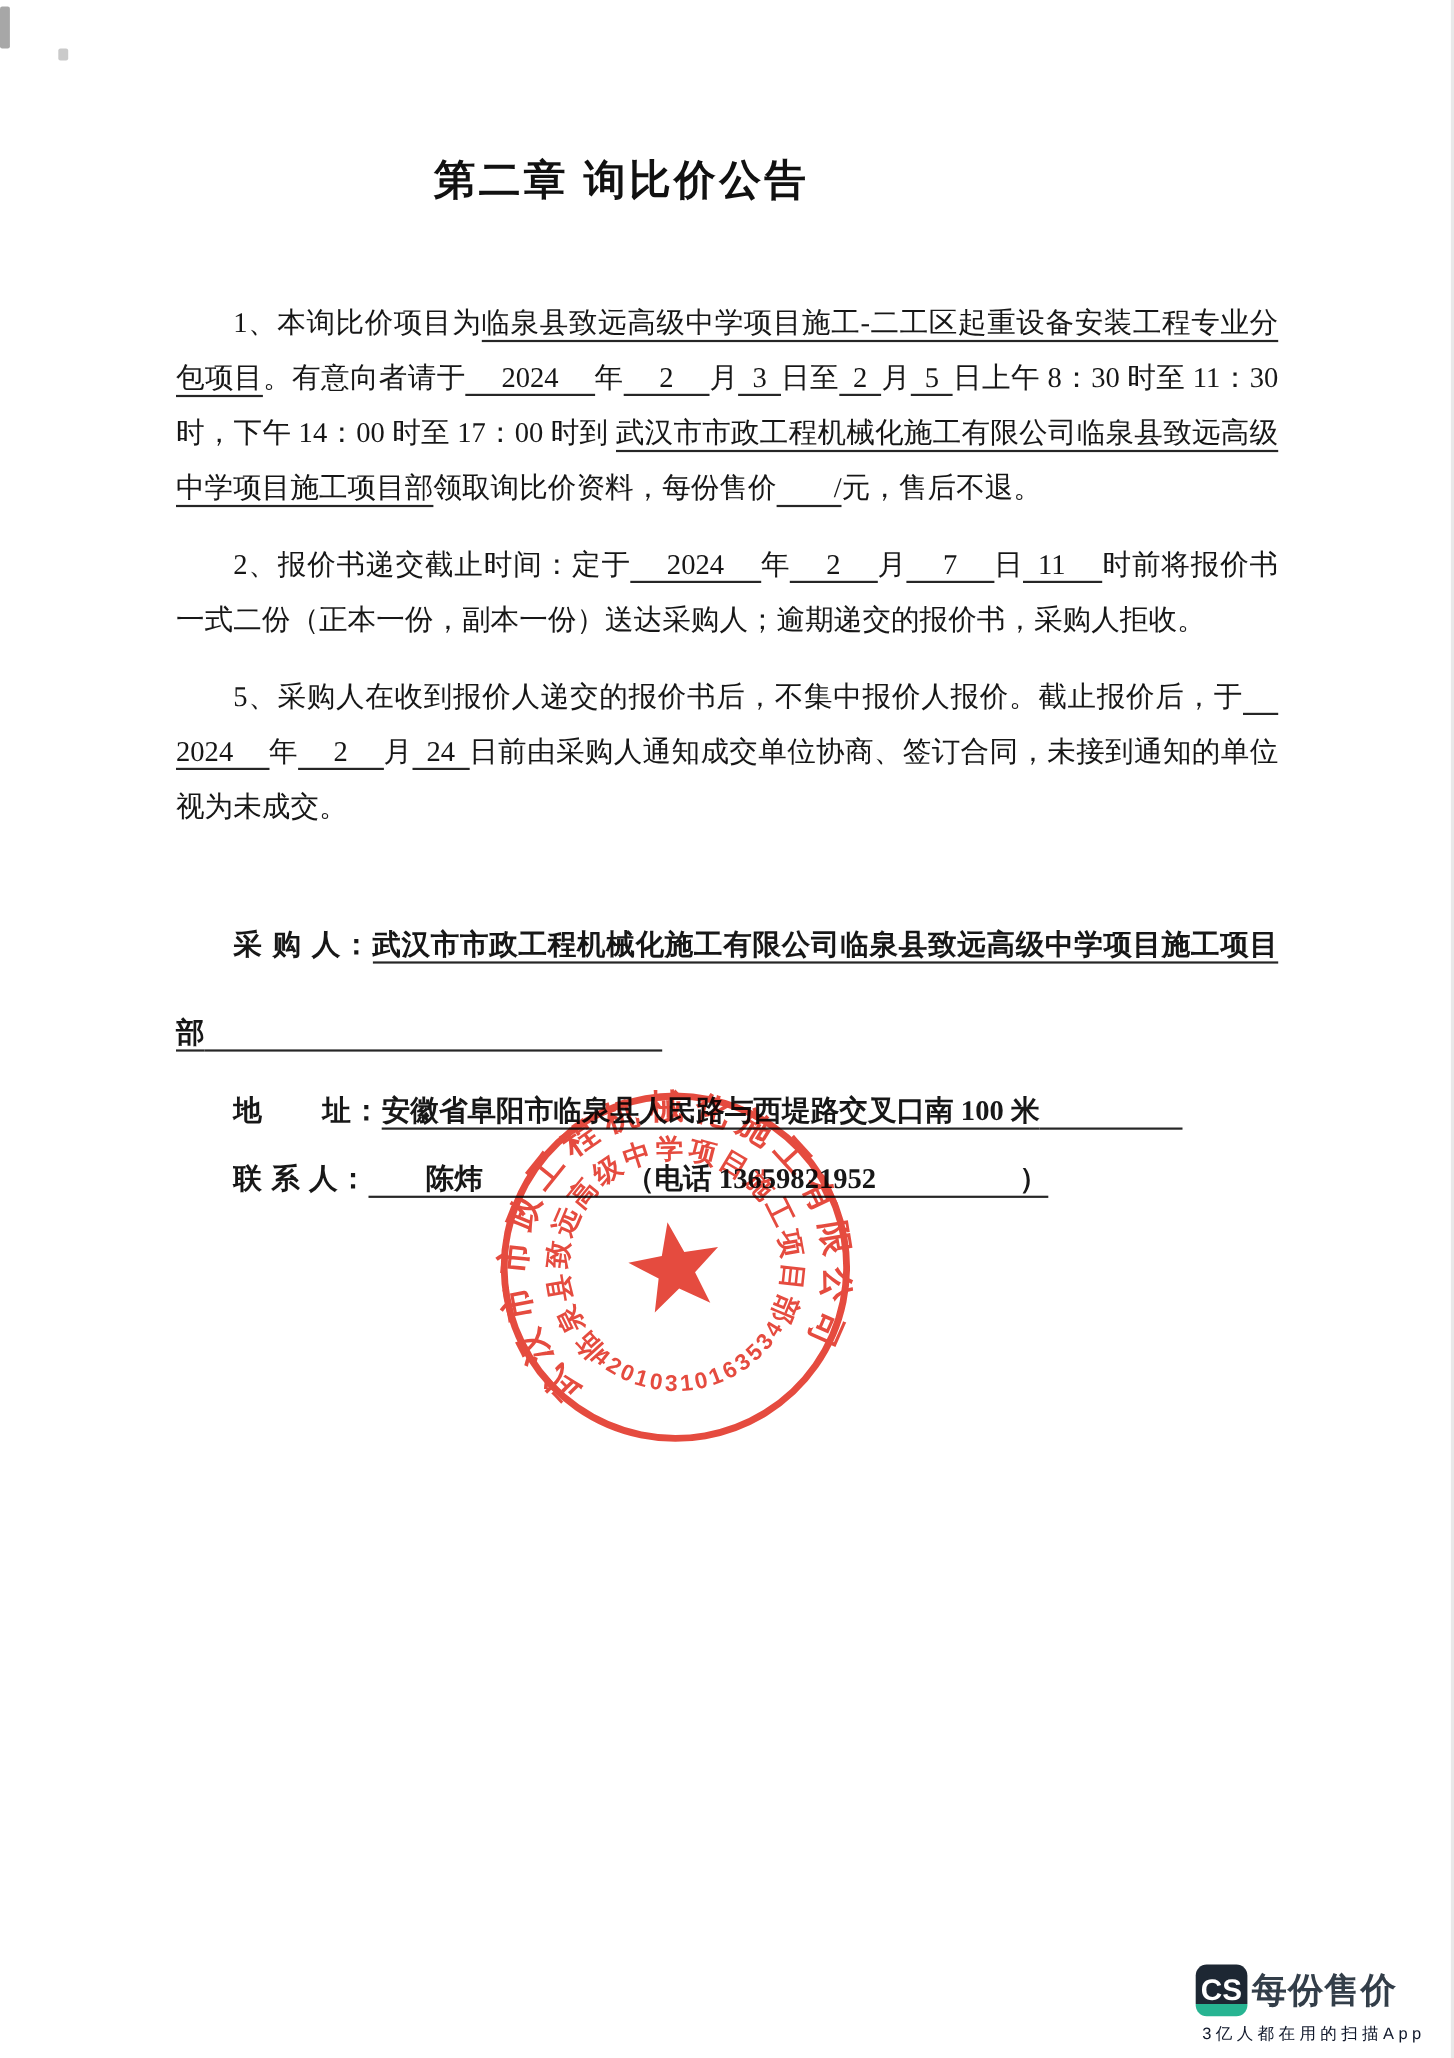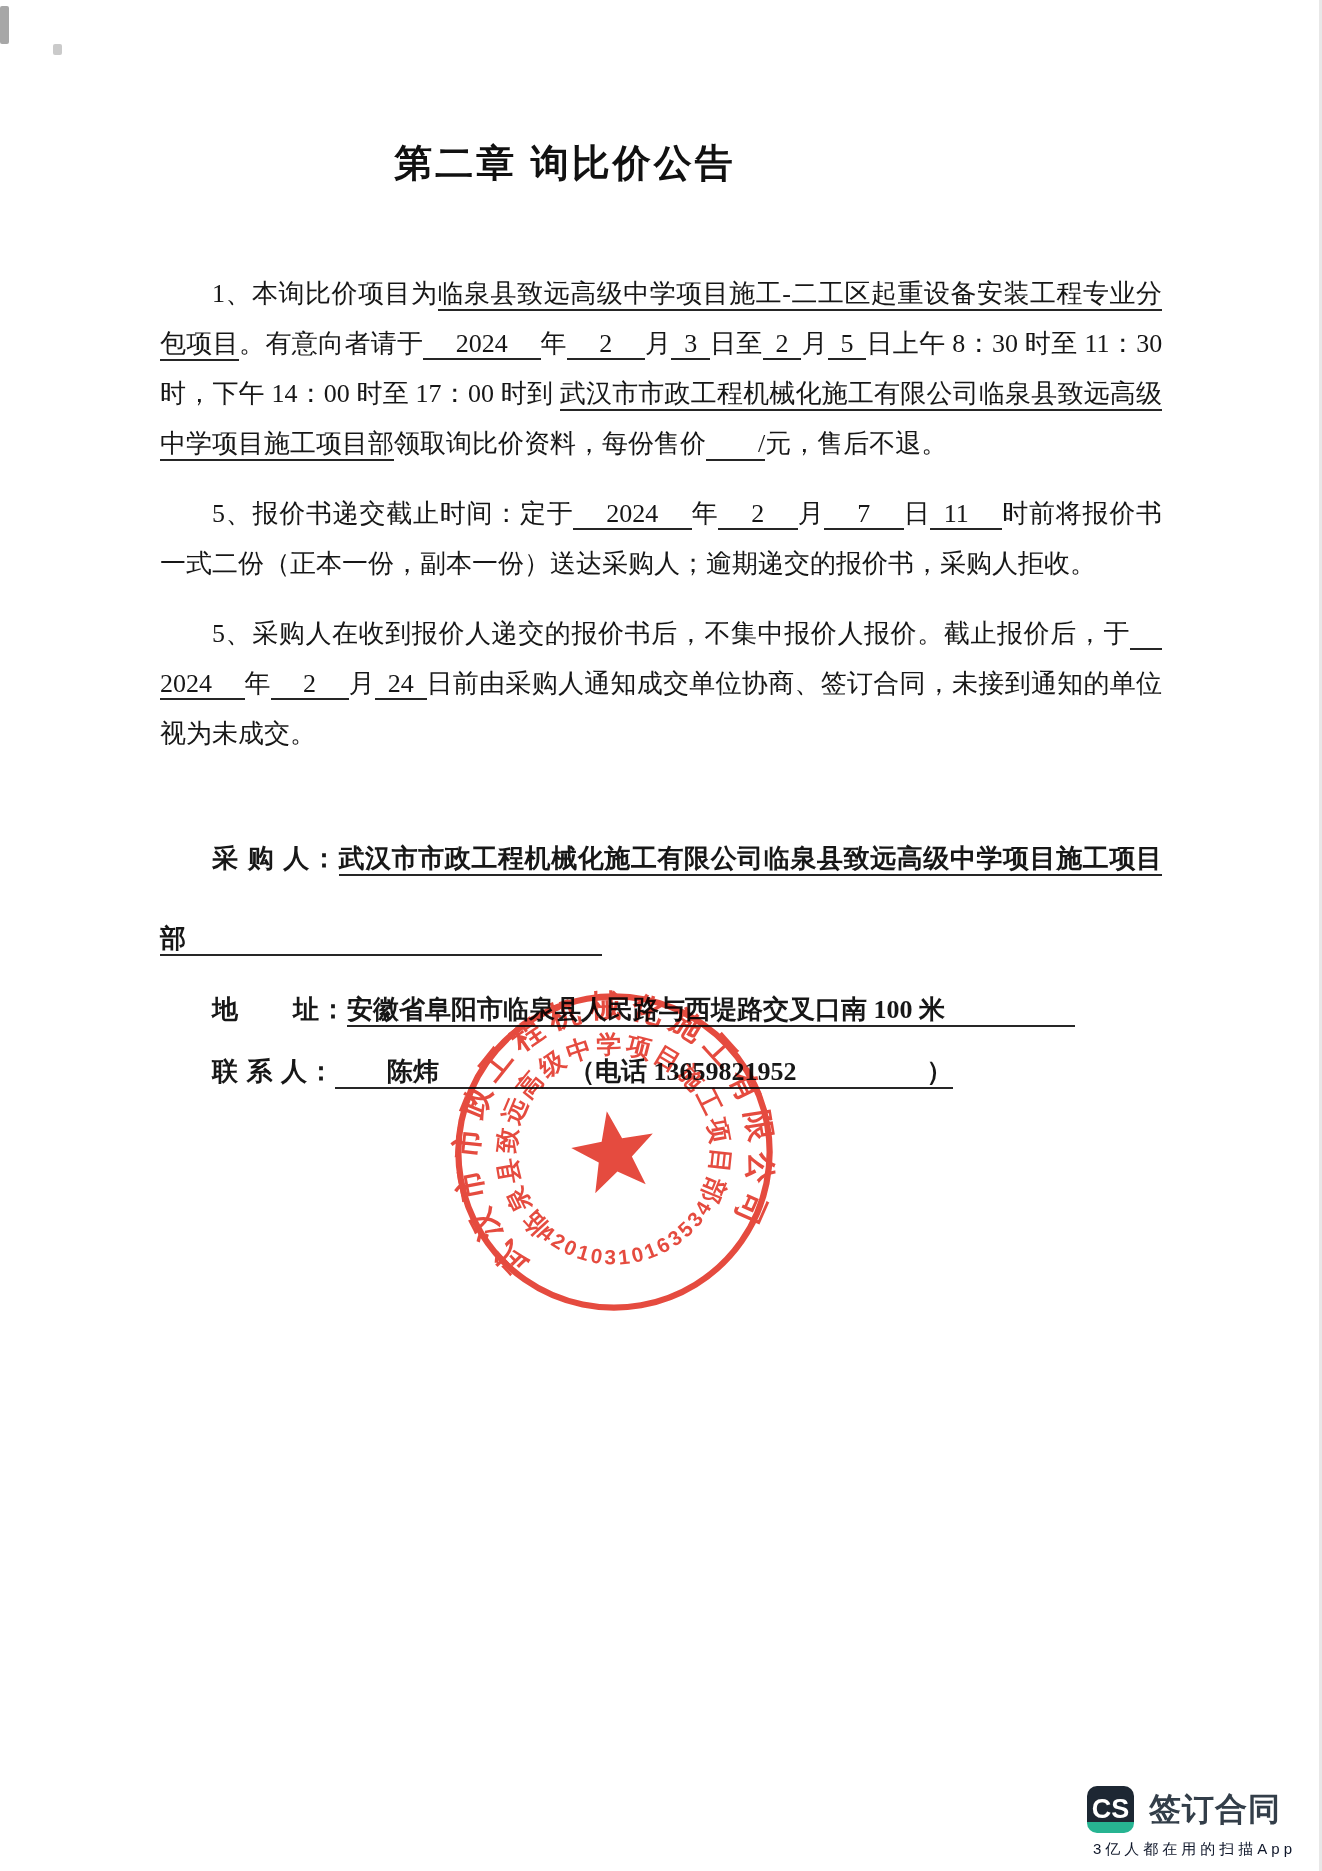--- a/index.html
+++ b/index.html
@@ -30,21 +30,21 @@
   .footer .row.tight{line-height:62px;}
   .lbl{letter-spacing:1px;}
 
   .seal{
     position:absolute;left:448px;top:986px;width:332px;height:332px;
     transform:rotate(-10deg);opacity:.9;mix-blend-mode:multiply;pointer-events:none;
   }
   .seal text{font-family:"Liberation Sans","DejaVu Sans",sans-serif;font-weight:bold;}
 
   .wm{position:absolute;right:26px;bottom:12px;font-family:"Liberation Sans","DejaVu Sans",sans-serif;}
-  .wm-top{display:flex;align-items:center;gap:15px;}
+  .wm-top{display:flex;align-items:center;gap:4px;}
   .wm-logo{
     width:47px;height:47px;border-radius:10px;
     background:linear-gradient(#1d2733 76%,#27b492 76%);
     color:#fff;font-weight:bold;font-size:27px;display:flex;align-items:center;justify-content:center;
     letter-spacing:0;
   }
   .wm-name{font-size:32px;font-weight:bold;color:#333e49;letter-spacing:1px;}
   .wm-tag{font-size:15px;color:#0f172a;letter-spacing:4px;margin-top:7px;margin-left:6px;}
 </style>
 </head>
@@ -55,21 +55,21 @@
   <div class="art-a"></div>
   <div class="art-b"></div>
   <div class="art-c"></div>
 
   <h1 class="title">第二章  询比价公告</h1>
 
   <div class="content">
 
     <p class="first"><span>1、本询比价项目为</span><span class="u">临泉县致远高级中学项目施工-二工区起重设备安装工程专业分包项目</span><span>。有意向者请于</span><span class="u num">　2024　</span><span>年</span><span class="u num">　2　</span><span>月</span><span class="u num"> 3 </span><span>日至</span><span class="u num"> 2 </span><span>月</span><span class="u num"> 5 </span><span>日上午 8：30 时至 11：30 时，下午 14：00 时至 17：00 时到 </span><span class="u">武汉市市政工程机械化施工有限公司临泉县致远高级中学项目施工项目部</span><span>领取询比价资料，每份售价</span><span class="u">　　/</span><span>元，售后不退。</span></p>
 
-    <p><span>5、报价书递交截止时间：定于</span><span class="u num">　2024　</span><span>年</span><span class="u num">　2　</span><span>月</span><span class="u num">　7　</span><span>日</span><span class="u num"> 11　</span><span>时前将报价书一式二份（正本一份，副本一份）送达采购人；逾期递交的报价书，采购人拒收。</span></p>
+    <p><span>2、报价书递交截止时间：定于</span><span class="u num">　2024　</span><span>年</span><span class="u num">　2　</span><span>月</span><span class="u num">　7　</span><span>日</span><span class="u num"> 11　</span><span>时前将报价书一式二份（正本一份，副本一份）送达采购人；逾期递交的报价书，采购人拒收。</span></p>
 
 
 
     <p><span>5、采购人在收到报价人递交的报价书后，不集中报价人报价。截止报价后，于</span><span class="u num">　2024　</span><span>年</span><span class="u num">　2　</span><span>月</span><span class="u num"> 24 </span><span>日前由采购人通知成交单位协商、签订合同，未接到通知的单位视为未成交。</span></p>
   </div>
 
   <div class="footer">
 
     <div class="row indent"><span class="lbl">采 购 人：</span><span class="u">武汉市市政工程机械化施工有限公司临泉县致远高级中学项目施工项目部</span><span class="u">　　　　　　　　　　　　　　　　</span></div>
 
@@ -93,18 +93,18 @@
     </text>
     <text font-size="20" fill="#e2372a" letter-spacing="3">
       <textPath href="#arcSerial" startOffset="50%" text-anchor="middle">42010310163534</textPath>
     </text>
     <polygon fill="#e2372a" points="160,120 170,148.2 199.9,149 176.2,167.3 184.7,196 160,179 135.3,196 143.8,167.3 120.1,149 150,148.2"></polygon>
   </svg>
 
   <div class="wm">
     <div class="wm-top">
       <div class="wm-logo">CS</div>
-      <div class="wm-name">签订合同</div>
+      <div class="wm-name">每份售价</div>
     </div>
     <div class="wm-tag">3亿人都在用的扫描App</div>
   </div>
 
 </div>
 
 </body></html>

